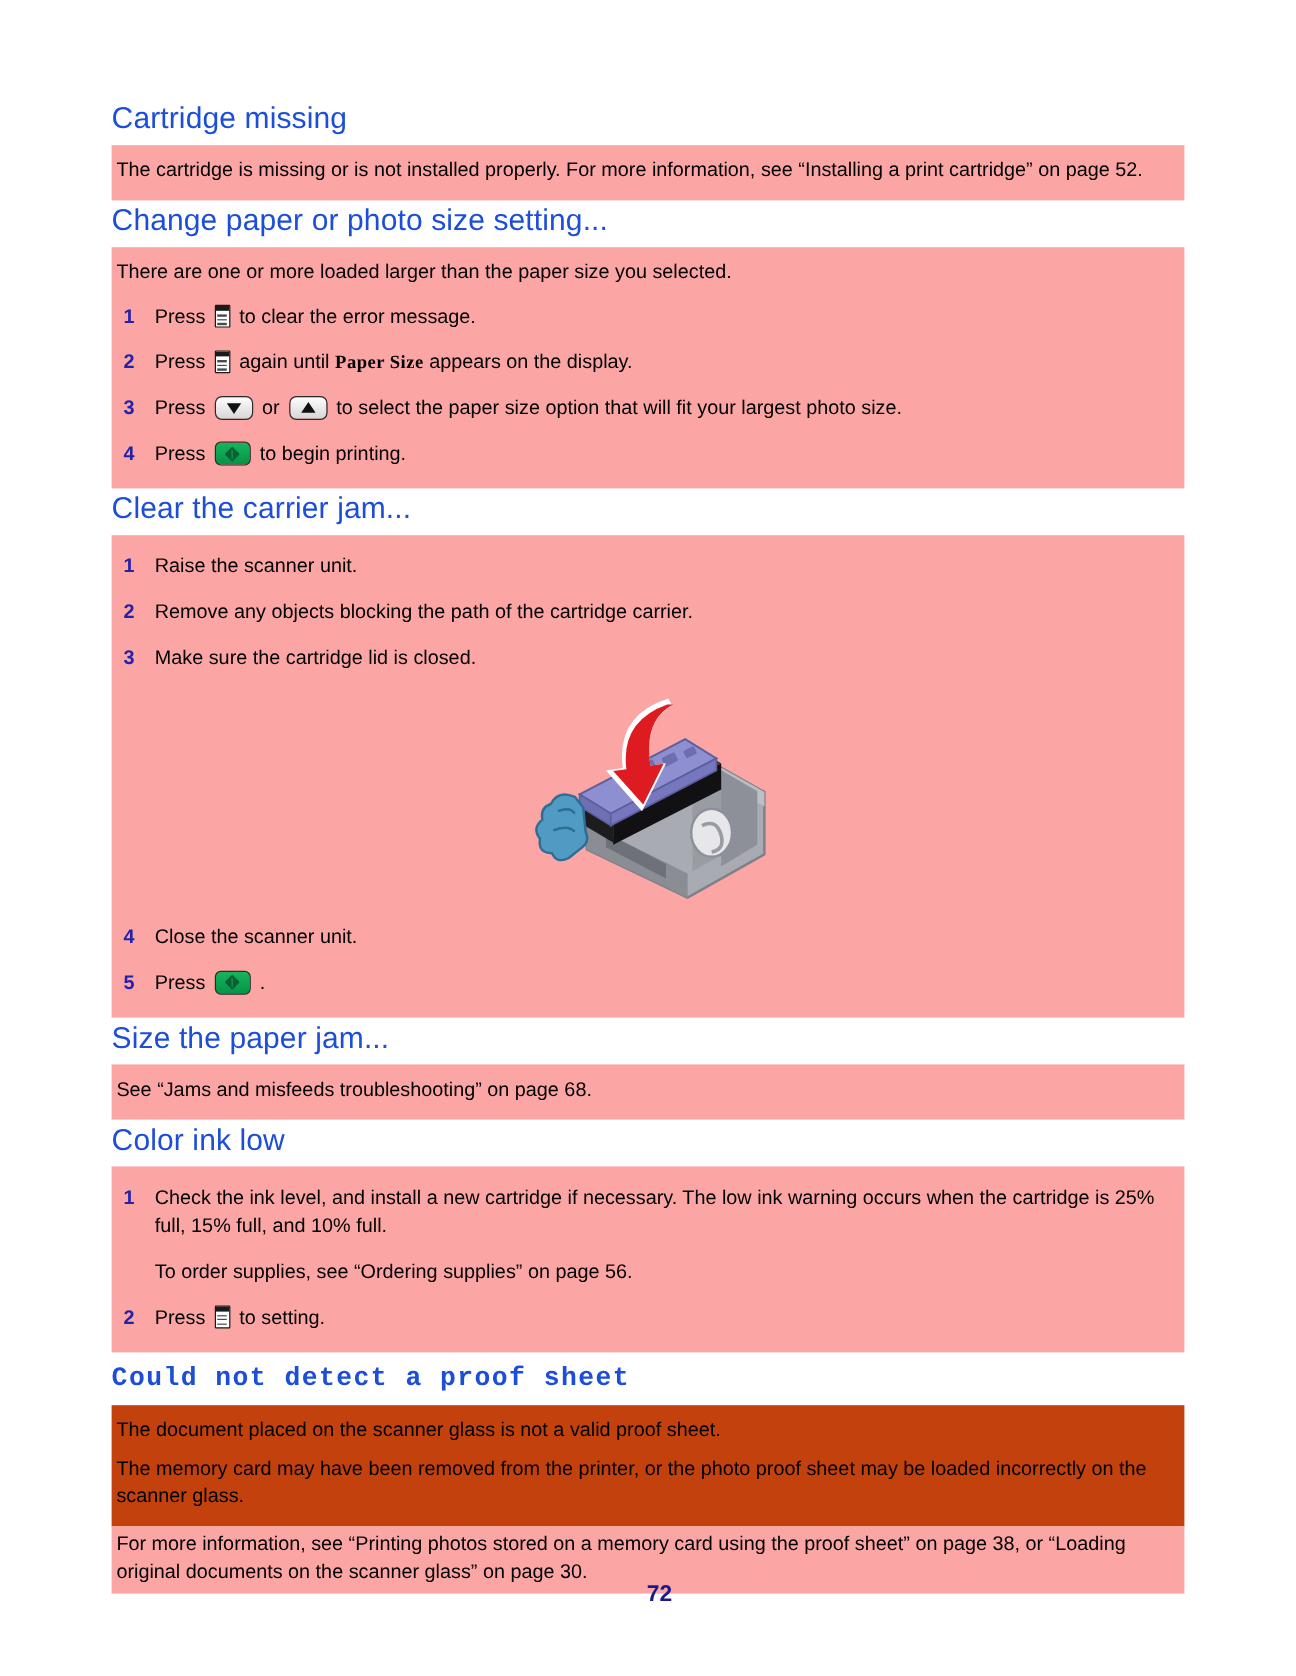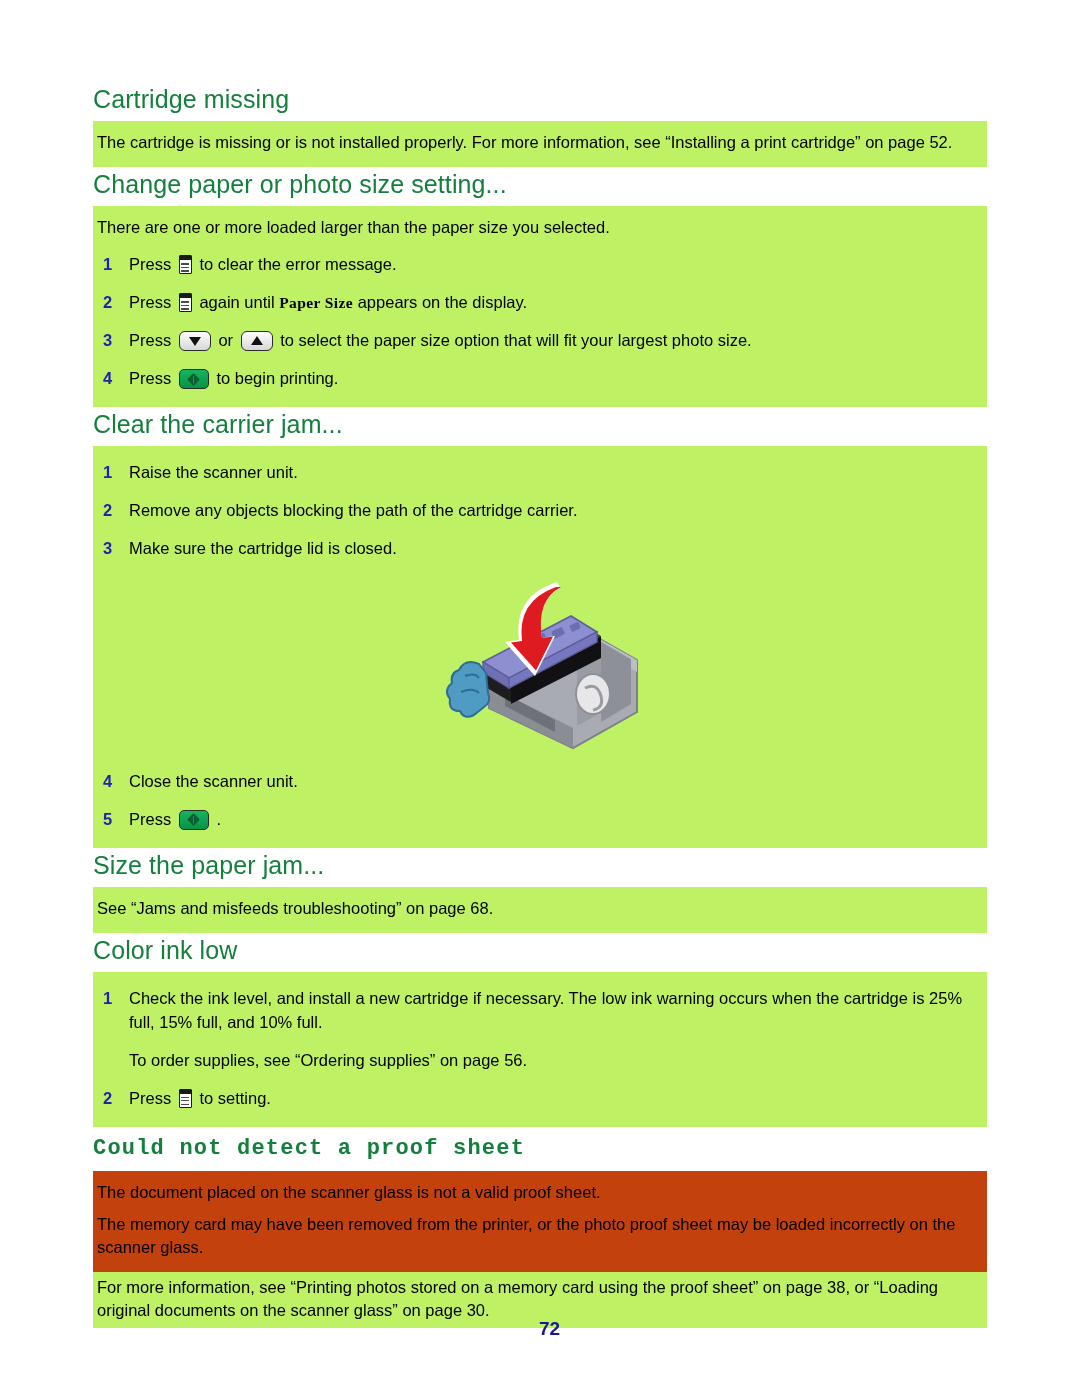--- a/index.html
+++ b/index.html
@@ -26,39 +26,39 @@
     position: absolute;
     left: 93px;
     top: 82px;
     width: 894px;
   }
 
   
   h2.section-heading {
     font-size: 25px;
     font-weight: normal;
-    color: #15803d;
+    color: #1d4ed8;
     margin: 0;
     padding: 4px 0 9px 0;
     line-height: 1.05;
     letter-spacing: 0.1px;
   }
   h2.section-heading.mono {
     font-family: "Liberation Mono", "DejaVu Sans Mono", monospace;
     font-weight: bold;
     font-size: 22px;
     letter-spacing: 1.2px;
     padding: 10px 0 11px 0;
   }
   h2.section-heading.tight-top {
   }
 
   
   .shade {
-    background: #bef264;
+    background: #fca5a5;
   }
   .plain {
     background: #c2410c;
   }
   .block {
     padding: 6px 0 7px 0;
   }
 
   p.para {
     font-size: 16.5px;

